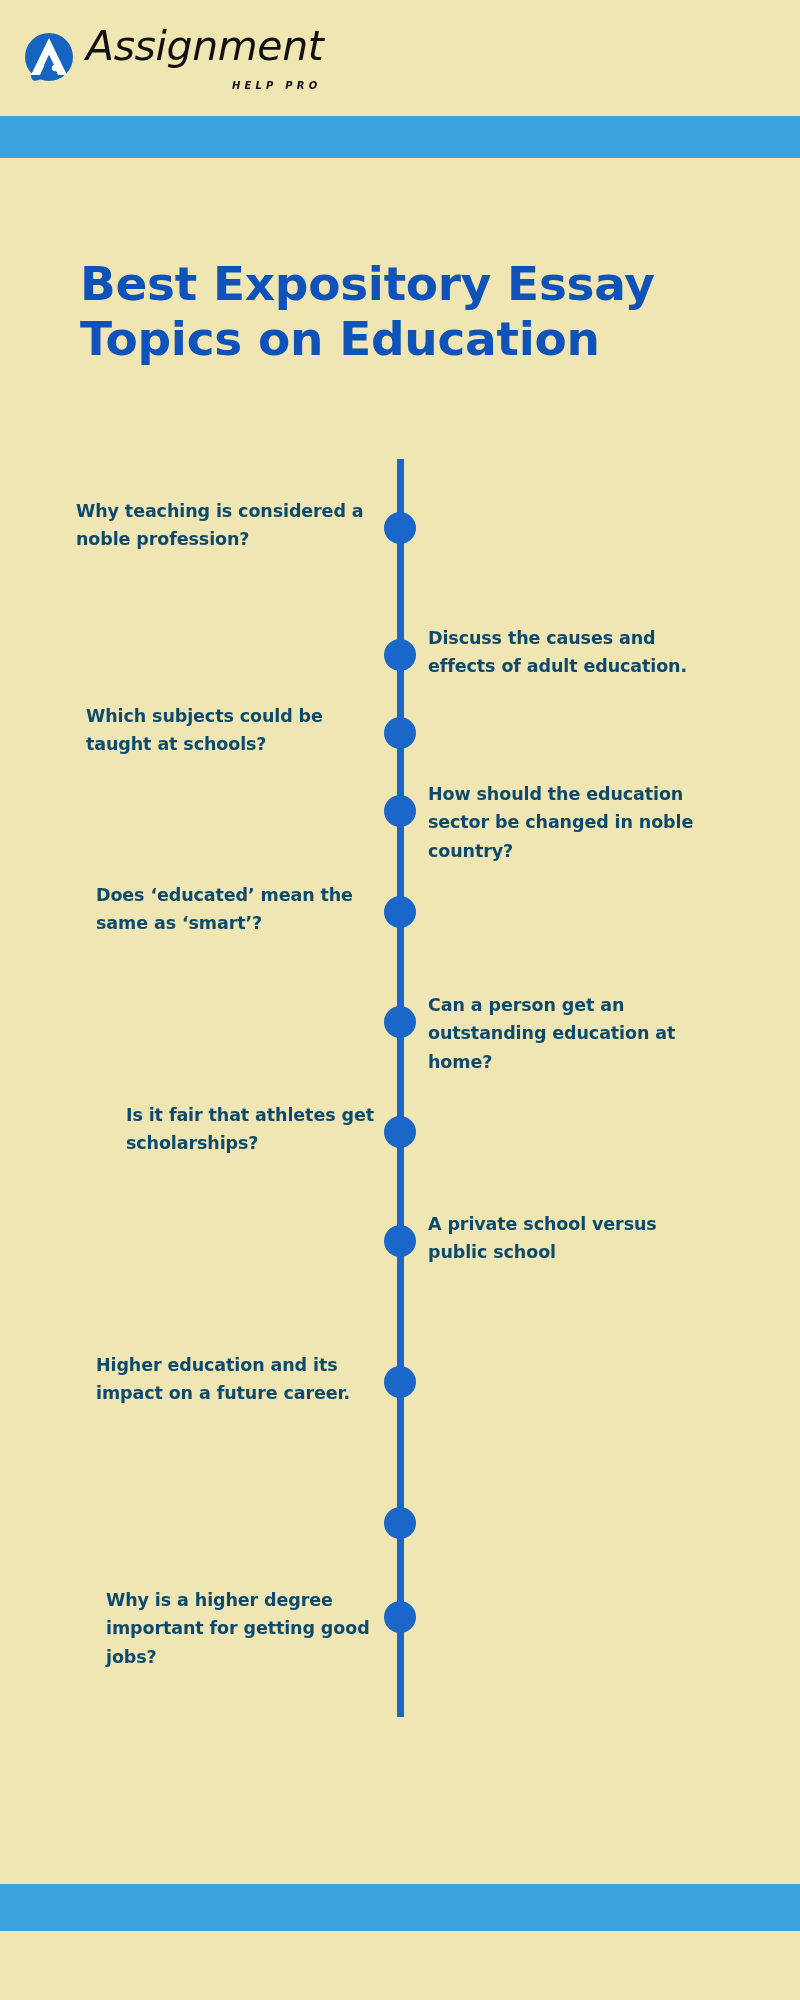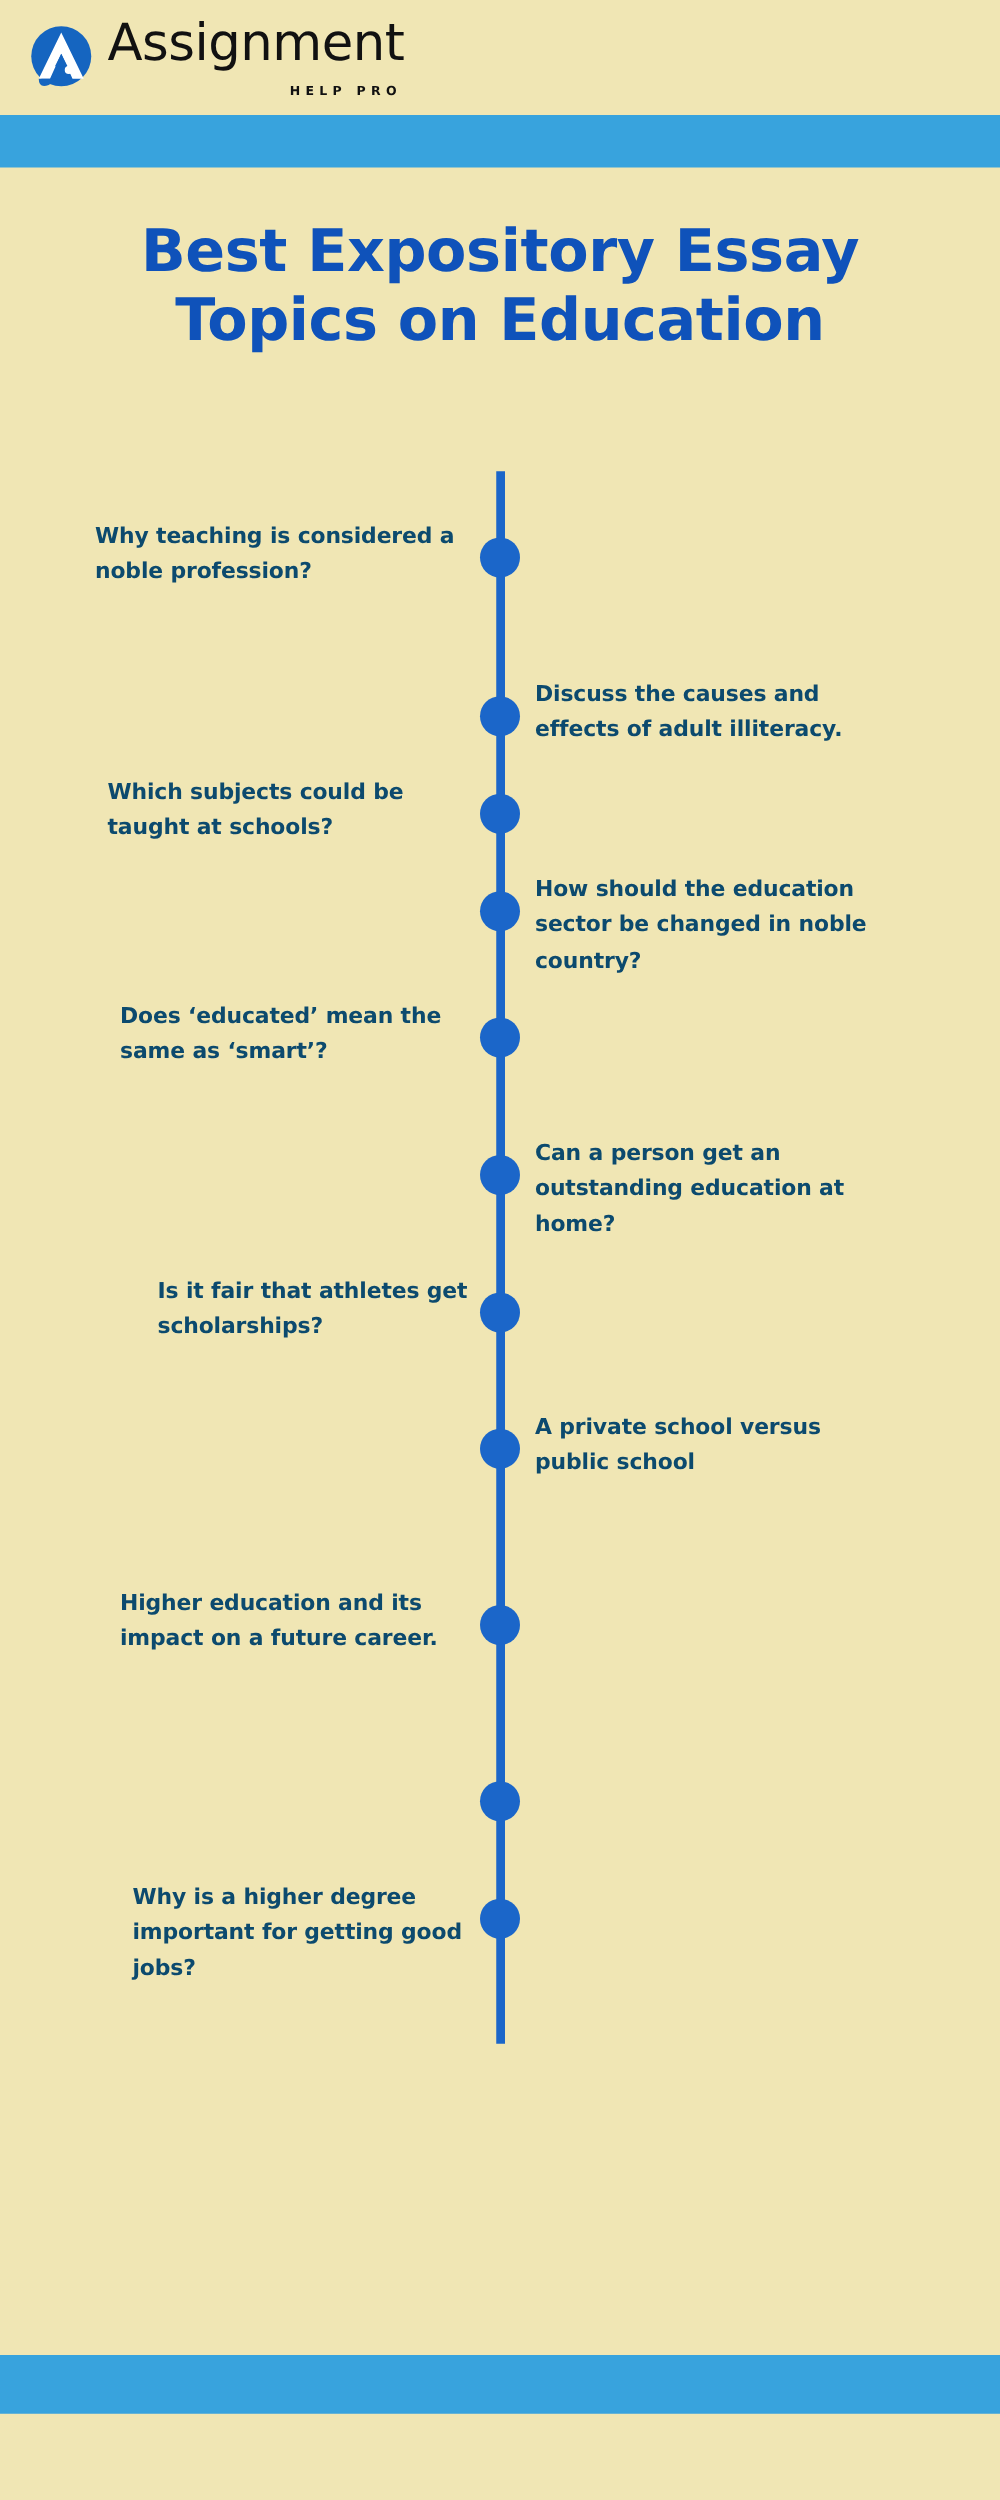--- a/index.html
+++ b/index.html
@@ -8,24 +8,25 @@
     width: 800px;
     height: 2000px;
     background: #f0e6b4;
     font-family: "Liberation Sans", sans-serif;
     position: relative;
     overflow: hidden;
   }
 
   
   .header {
-    height: 92px;
+    height: 116px;
     display: flex;
     align-items: center;
     padding-left: 22px;
+    font-style: italic;
   }
   .logo-wrap {
     display: flex;
     align-items: center;
     gap: 10px;
   }
   .logo-mark {
     width: 54px;
     height: 54px;
     position: relative;
@@ -66,22 +67,22 @@
     position: absolute;
     left: 0;
     top: 1884px;
     width: 100%;
     height: 47px;
     background: #38a3dd;
   }
 
   
   .title-block {
-    margin-top: 40px;
-    text-align: center;
+    margin-top: 98px;
+    text-align: left;
     padding: 0 80px;
   }
   .title-block h1 {
     color: #0f52ba;
     font-size: 47px;
     font-weight: 700;
     line-height: 1.18;
     letter-spacing: -0.3px;
     font-family: "DejaVu Sans", sans-serif;
   }
@@ -157,21 +158,21 @@
   </h1>
 </div>
 
 <div class="timeline">
   <div class="timeline-spine"></div>
 
   <div class="tl-dot" style="top:53px"></div>
   <div class="tl-text left" style="top:38px; width:300px">Why teaching is considered a noble profession?</div>
 
   <div class="tl-dot" style="top:180px"></div>
-  <div class="tl-text right" style="top:165px; width:290px">Discuss the causes and effects of adult illiteracy.</div>
+  <div class="tl-text right" style="top:165px; width:290px">Discuss the causes and effects of adult education.</div>
 
   <div class="tl-dot" style="top:258px"></div>
   <div class="tl-text left" style="top:243px; width:290px">Which subjects could be taught at schools?</div>
 
   <div class="tl-dot" style="top:336px"></div>
   <div class="tl-text right" style="top:321px; width:300px">How should the education sector be changed in noble country?</div>
 
   <div class="tl-dot" style="top:437px"></div>
   <div class="tl-text left" style="top:422px; width:280px">Does ‘educated’ mean the same as ‘smart’?</div>
 

